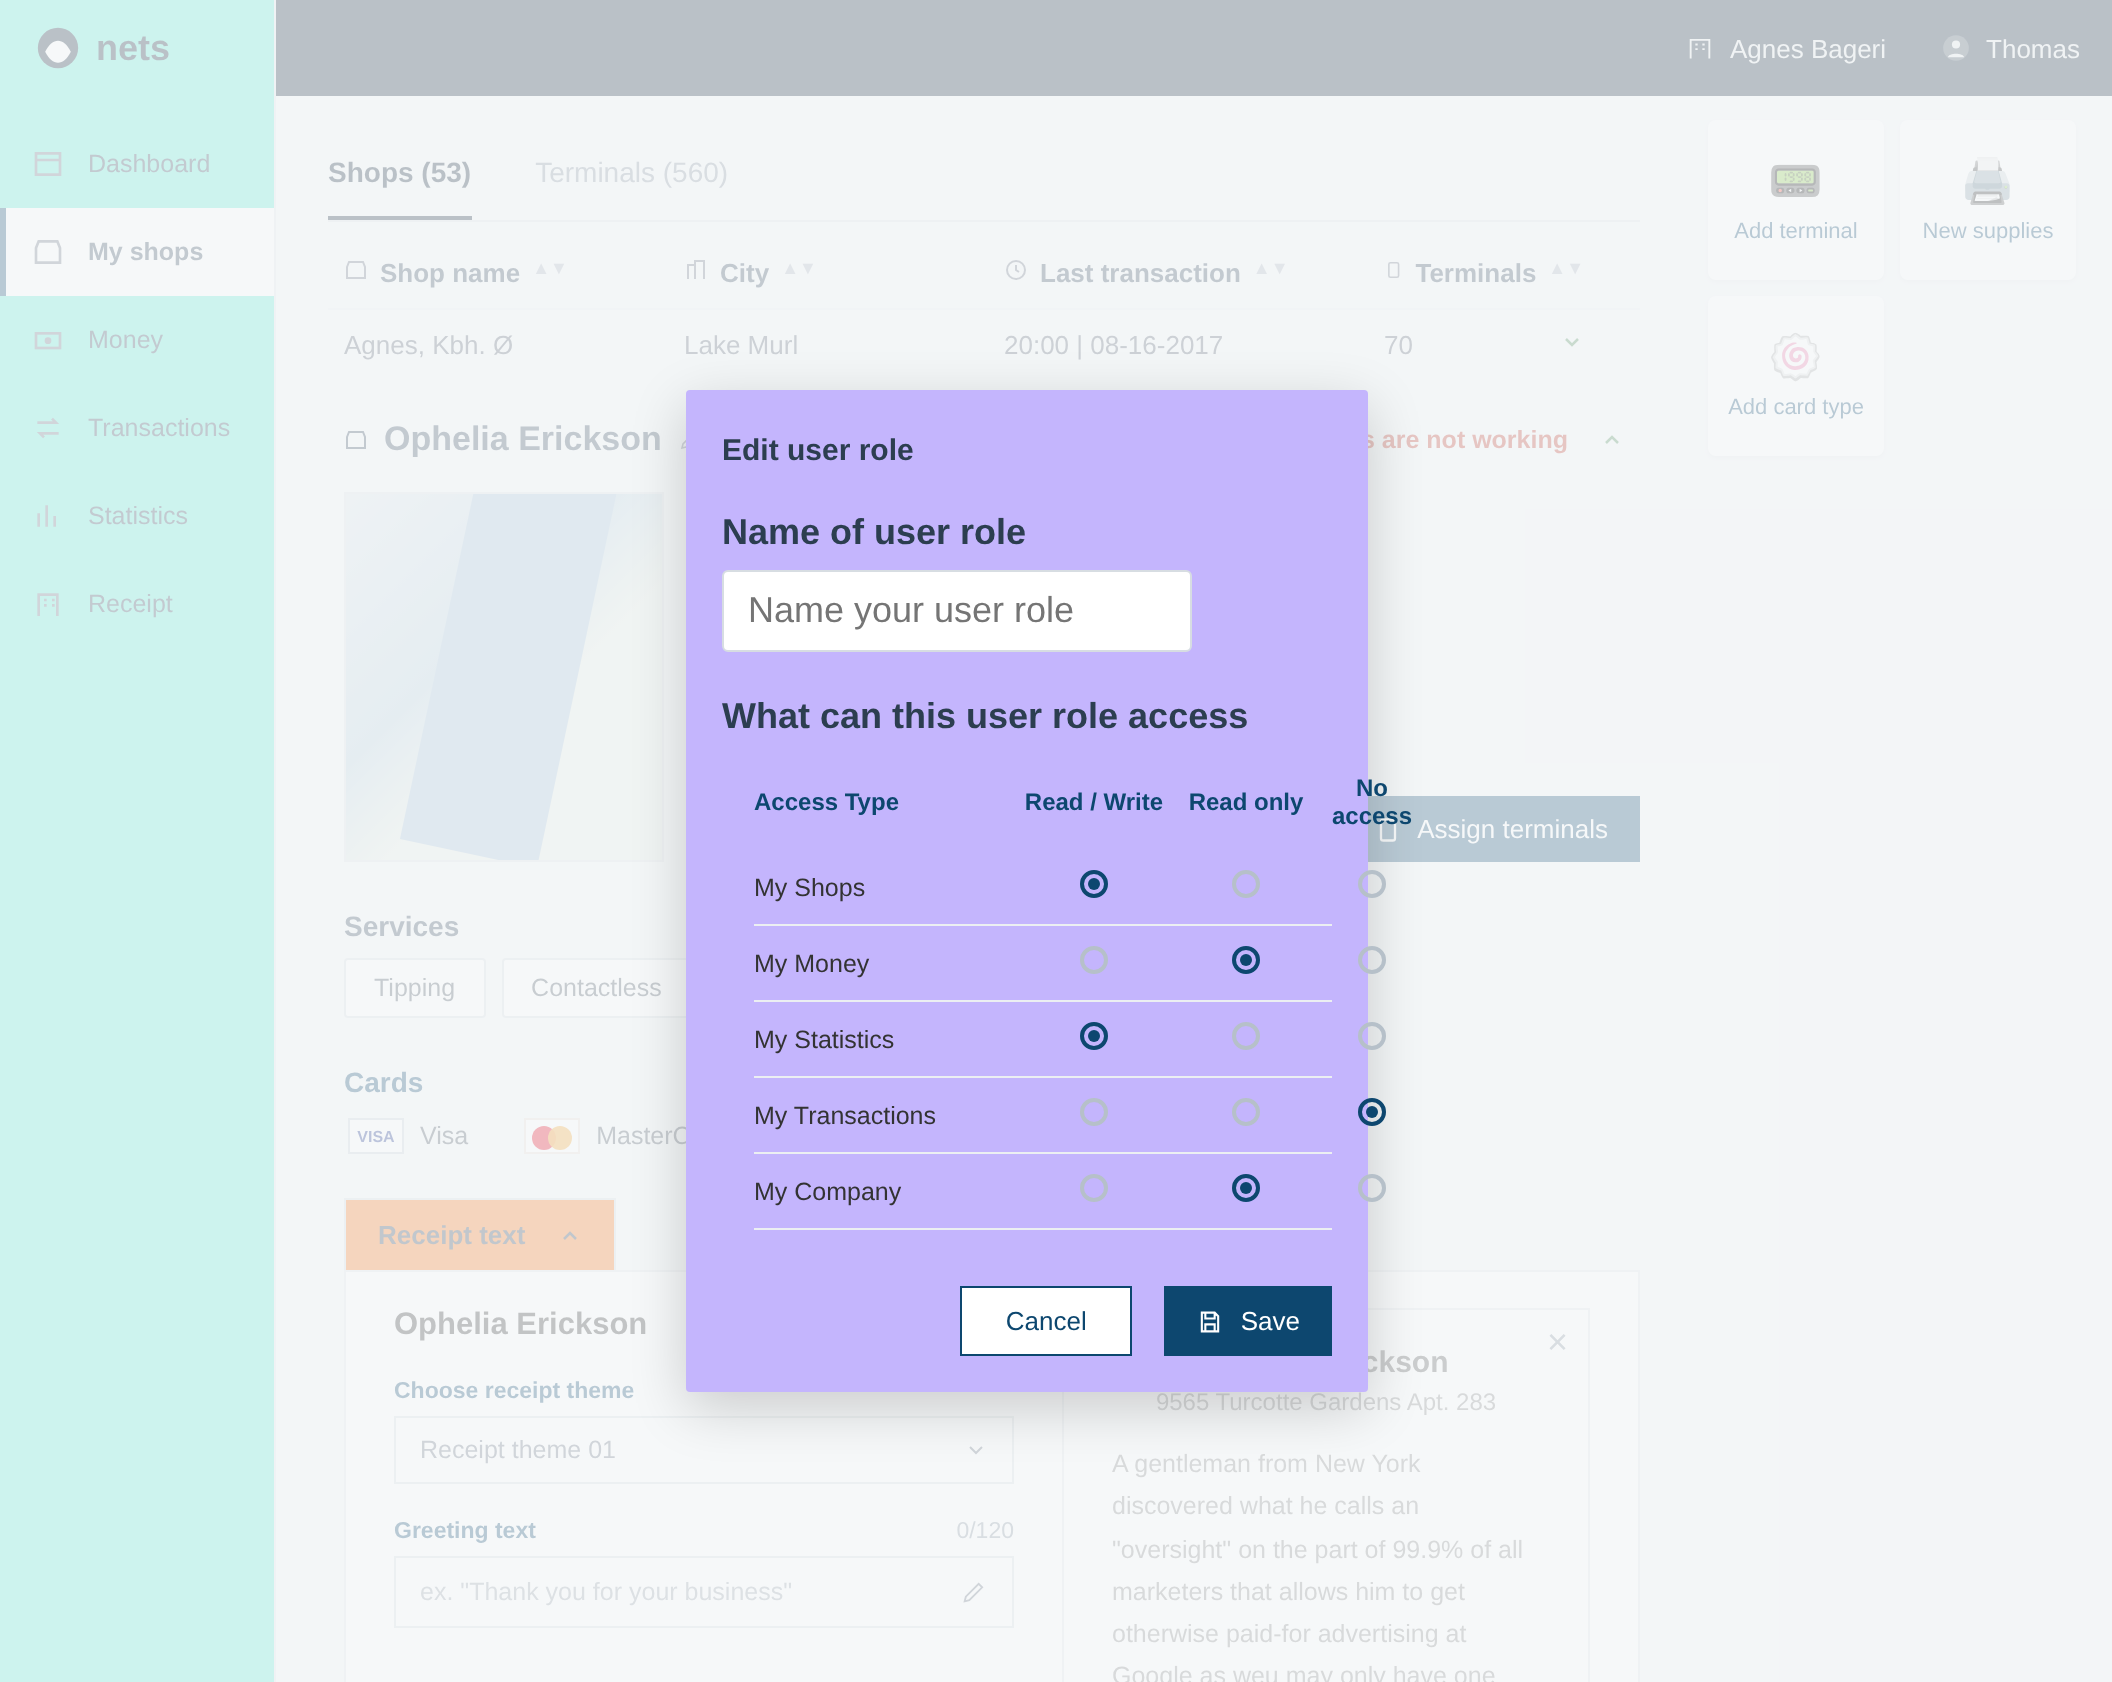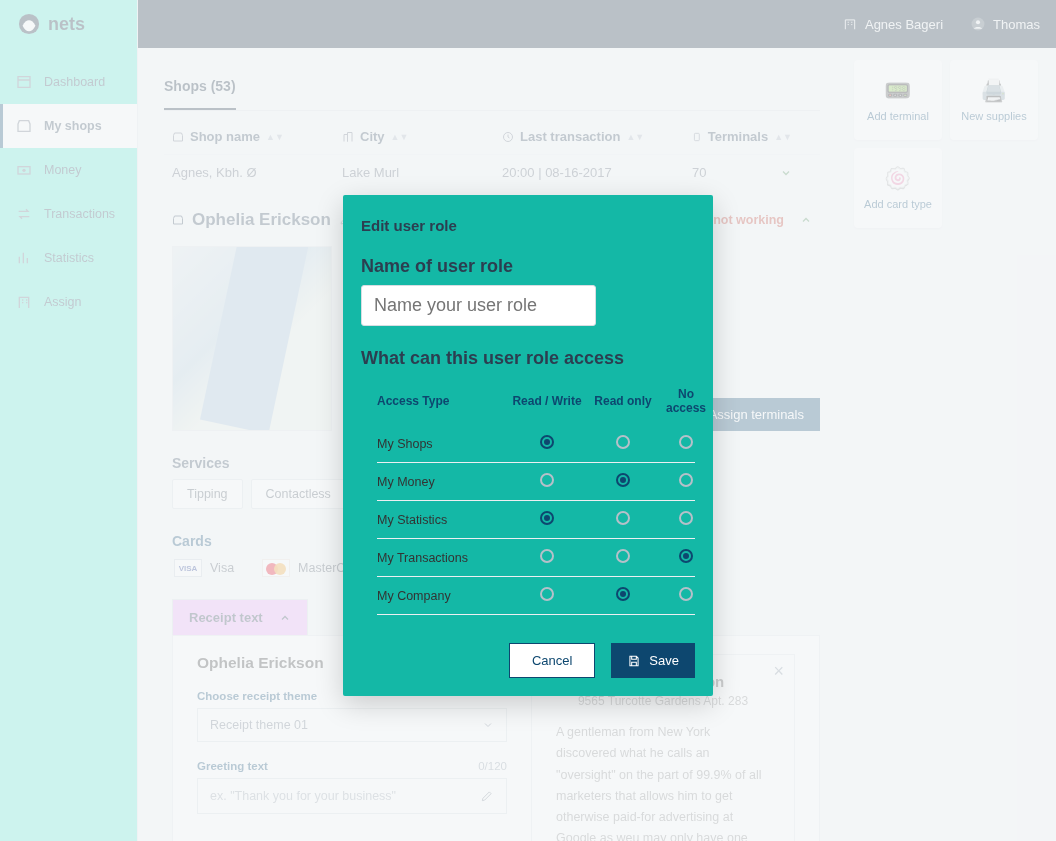--- a/index.html
+++ b/index.html
@@ -19,21 +19,21 @@
   .content { position: absolute; left: 138px; top: 48px; right: 210px; bottom: 0; padding: 20px 26px; overflow: hidden; }
   .actions-col { position: absolute; right: 12px; top: 60px; width: 190px; display: flex; flex-wrap: wrap; gap: 8px; }
   .action-card { width: 88px; height: 80px; background: #fff; border-radius: 4px; display: flex; flex-direction: column; align-items: center; justify-content: center; font-size: 11px; color: #0d476f; box-shadow: 0 1px 2px rgba(0,0,0,.05); }
   .action-card .emoji { font-size: 22px; margin-bottom: 6px; }
 
   .tabs { display: flex; gap: 32px; border-bottom: 1px solid #e0e4e8; }
   .tab { padding: 10px 0 14px; font-size: 14px; color: #8a96a3; cursor: pointer; }
   .tab.active { color: #12273a; font-weight: 600; border-bottom: 2px solid #12273a; }
 
   .table-head { display: flex; padding: 18px 8px 10px; font-size: 13px; font-weight: 600; color: #34495e; }
-  .table-head .col, .table-row .col { display: flex; align-items: center; gap: 6px; }
+  .table-head .col, .table-row .col { display: flex; align-items: flex-start; gap: 6px; }
   .col-shop { width: 170px; }
   .col-city { width: 160px; }
   .col-last { width: 190px; }
   .col-term { width: 100px; }
   .table-row { display: flex; padding: 10px 8px; font-size: 13px; color: #5b6673; border-top: 1px solid #eceff2; }
 
   .detail-hdr { display: flex; align-items: center; gap: 8px; padding: 20px 8px 10px; font-size: 17px; font-weight: 600; color: #34495e; }
   .alert { margin-left: auto; color: #c0392b; font-size: 12.5px; }
   .map { width: 160px; height: 185px; background: linear-gradient(135deg,#dfe7ec 0%,#bcd3e0 40%,#e8eee5 60%); border: 1px solid #dde2e7; margin: 6px 0 0 8px; position: relative; overflow: hidden; }
   .map::before { content:""; position:absolute; left:30%; top:-10%; width:70px; height:200px; background:#a8c3db; transform: rotate(12deg); }
@@ -41,37 +41,37 @@
   .chips { display: flex; gap: 8px; margin-left: 8px; }
   .chip { padding: 7px 14px; font-size: 12.5px; border: 1px solid #d7dde2; background: #fff; color: #4a5561; border-radius: 2px; }
   .cards-row { display: flex; gap: 28px; margin: 10px 0 0 10px; }
   .card-badge { display: flex; align-items: center; gap: 8px; font-size: 12.5px; color: #4a5561; }
   .visa-mark { width: 28px; height: 18px; background: #fff; border: 1px solid #ccd4db; display: inline-flex; align-items: center; justify-content: center; font-size: 8px; font-weight: 700; color: #1a338b; }
   .mc-mark { width: 28px; height: 18px; background: #fff; border: 1px solid #eadfd7; position: relative; }
   .mc-mark::before, .mc-mark::after { content:""; position:absolute; top:3px; width:12px; height:12px; border-radius:50%; }
   .mc-mark::before { left:3px; background:#eb001b; }
   .mc-mark::after { left:11px; background:#f79e1b; opacity:.9; }
 
-  .receipt-tab { display: inline-flex; align-items: center; gap: 16px; padding: 10px 16px; margin: 22px 0 0 8px; border: 1px solid #d7dde2; border-bottom: none; background: #f0abfc; font-size: 13px; color: #2c3e50; font-weight: 600; }
+  .receipt-tab { display: inline-flex; align-items: center; gap: 16px; padding: 10px 16px; margin: 22px 0 0 8px; border: 1px solid #d7dde2; border-bottom: none; background: #f97316; font-size: 13px; color: #2c3e50; font-weight: 600; }
   .receipt-panel { display: flex; gap: 24px; margin: 0 0 0 8px; border: 1px solid #e4e8ec; background: #fff; padding: 18px 24px 0; }
   .receipt-left { width: 310px; }
   .receipt-left h3 { font-size: 15.5px; font-weight: 600; color: #333; margin-bottom: 18px; }
   .f-label { font-size: 11.5px; font-weight: 600; color: #0d476f; margin-bottom: 6px; display: flex; justify-content: space-between; }
   .f-select, .f-textarea { width: 100%; border: 1px solid #d7dde2; padding: 9px 12px; font-size: 12.5px; color: #6b7684; display: flex; justify-content: space-between; align-items: center; margin-bottom: 18px; }
   .receipt-right { flex: 1; border: 1px solid #e4e8ec; padding: 18px 24px; position: relative; color: #888; }
   .receipt-right .close-x { position: absolute; right: 10px; top: 6px; font-size: 18px; color: #8a96a3; }
   .receipt-right h4 { color: #555; font-size: 15px; font-weight: 600; text-align: center; }
   .receipt-right .addr { text-align: center; font-size: 12px; margin: 4px 0 14px; }
   .receipt-right .body { font-size: 12.5px; line-height: 1.7; }
 
   .btn-primary { background: #0d476f; color: #fff; padding: 9px 16px; font-size: 13px; border: none; display: inline-flex; align-items: center; gap: 8px; cursor: pointer; }
 
   
   .overlay { position: absolute; inset: 0; background: rgba(243,245,247,.75); }
-  .modal { position: absolute; left: 343px; top: 195px; width: 370px; background: #14b8a6; border-radius: 2px; box-shadow: 0 8px 28px rgba(0,0,0,.18); padding: 22px 18px 18px; }
+  .modal { position: absolute; left: 343px; top: 195px; width: 341px; background: #c4b5fd; border-radius: 2px; box-shadow: 0 8px 28px rgba(0,0,0,.18); padding: 22px 18px 18px; }
   .modal h2 { font-size: 15px; font-weight: 600; color: #2c3e50; margin-bottom: 22px; }
   .modal .sub { font-size: 18px; font-weight: 600; color: #2c3e50; margin: 10px 0 8px; }
   .modal input[type=text] { width: 235px; padding: 9px 12px; border: 1px solid #d7dde2; border-radius: 3px; font-size: 18px; }
   .perm-head, .perm-row { display: grid; grid-template-columns: 132px 76px 76px 50px; align-items: center; font-size: 12px; margin-left: 16px; }
   .perm-head { color: #0d476f; font-weight: 600; padding: 10px 0 10px; }
   .perm-row { padding: 10px 0; border-bottom: 1px solid #eceff2; color: #333; font-size: 12.5px; }
   .radio { width: 14px; height: 14px; border: 2px solid #b6c0c9; border-radius: 50%; display: inline-block; position: relative; margin: 0 auto; cursor: pointer; }
   .radio.checked { border-color: #0d476f; }
   .radio.checked::after { content:""; position:absolute; inset: 2px; background:#0d476f; border-radius:50%; }
   .modal-actions { display: flex; justify-content: flex-end; gap: 16px; margin-top: 28px; }
@@ -120,21 +120,21 @@
     <div class="nav-item">
         <svg viewBox="0 0 24 24">
           <path d="M5 20V10m6 10V4m6 16v-8" stroke="#6b7684" fill="none" stroke-width="2"></path>
         </svg>
         <span>Statistics</span>
       </div>
     <div class="nav-item">
         <svg viewBox="0 0 24 24">
           <path d="M5 21V5h14v16M9 9h2m-2 4h2m4-4h2m-2 4h2" stroke="#6b7684" fill="none" stroke-width="2"></path>
         </svg>
-        <span>Assign</span>
+        <span>Receipt</span>
       </div>
   </div>
 </div>
 
 <div class="topbar">
   <div class="item">
       <svg viewBox="0 0 24 24">
         <path d="M4 21V5h16v16M8 9h2m-2 4h2m4-4h2m-2 4h2" stroke="#fff" fill="none" stroke-width="1.6"></path>
       </svg>
       <span>Agnes Bageri</span>
@@ -145,20 +145,21 @@
         <circle cx="12" cy="9" r="3.5" fill="#fff"></circle>
         <path d="M5 20c1-4 13-4 14 0" fill="#fff"></path>
       </svg>
       <span>Thomas</span>
     </div>
 </div>
 
 <div class="content">
   <div class="tabs">
     <div class="tab active">Shops (53)</div>
+    <div class="tab">Terminals (560)</div>
   </div>
 
   <div class="table-head">
     <div class="col col-shop">
         <svg class="small-icon" viewBox="0 0 24 24">
           <path d="M3 9l2-5h14l2 5v11H3z" stroke="#6b7684" fill="none" stroke-width="2"></path>
         </svg>
         <span>Shop name</span>
         <span style="font-size:9px;color:#b0b8c1">▲▼</span>
       </div>

